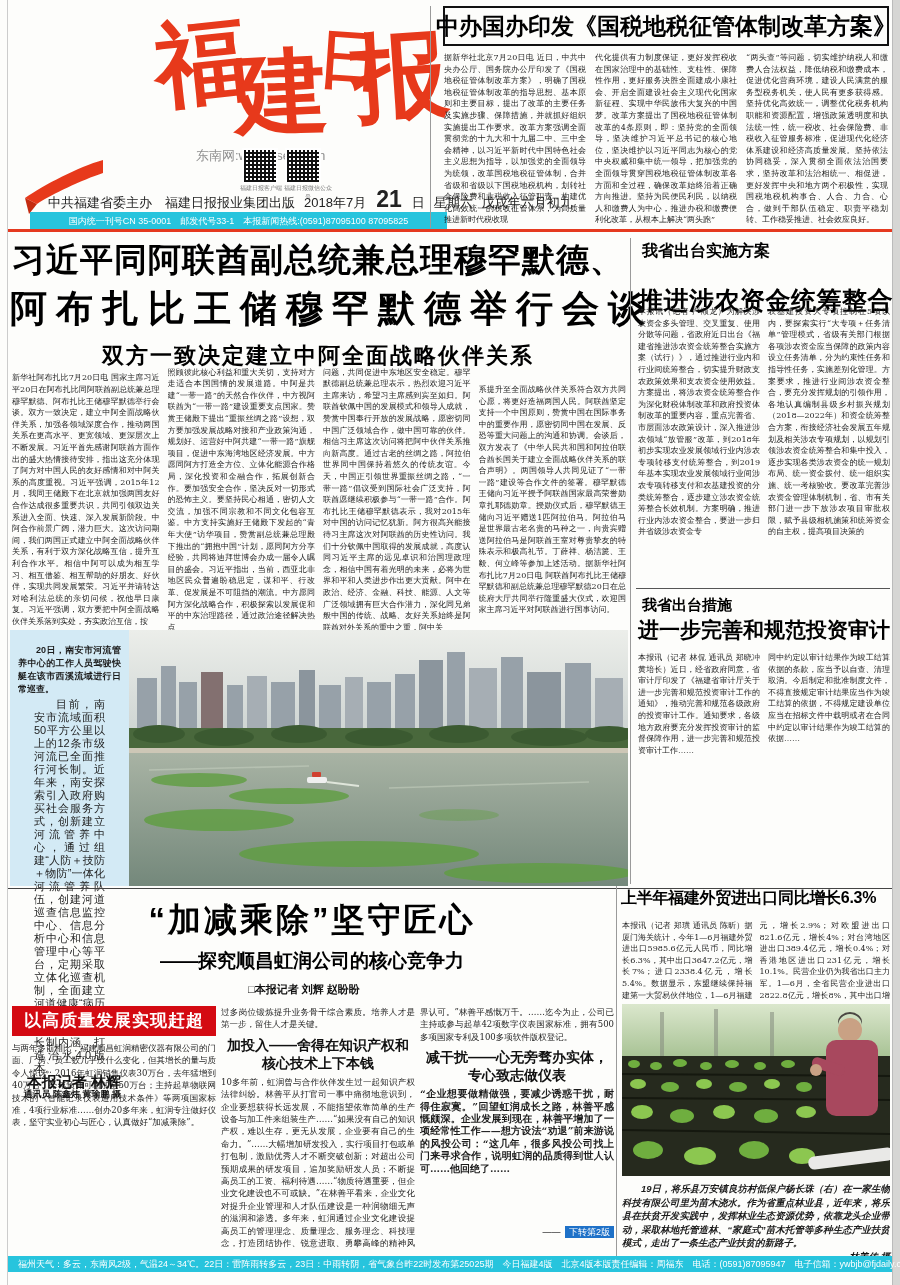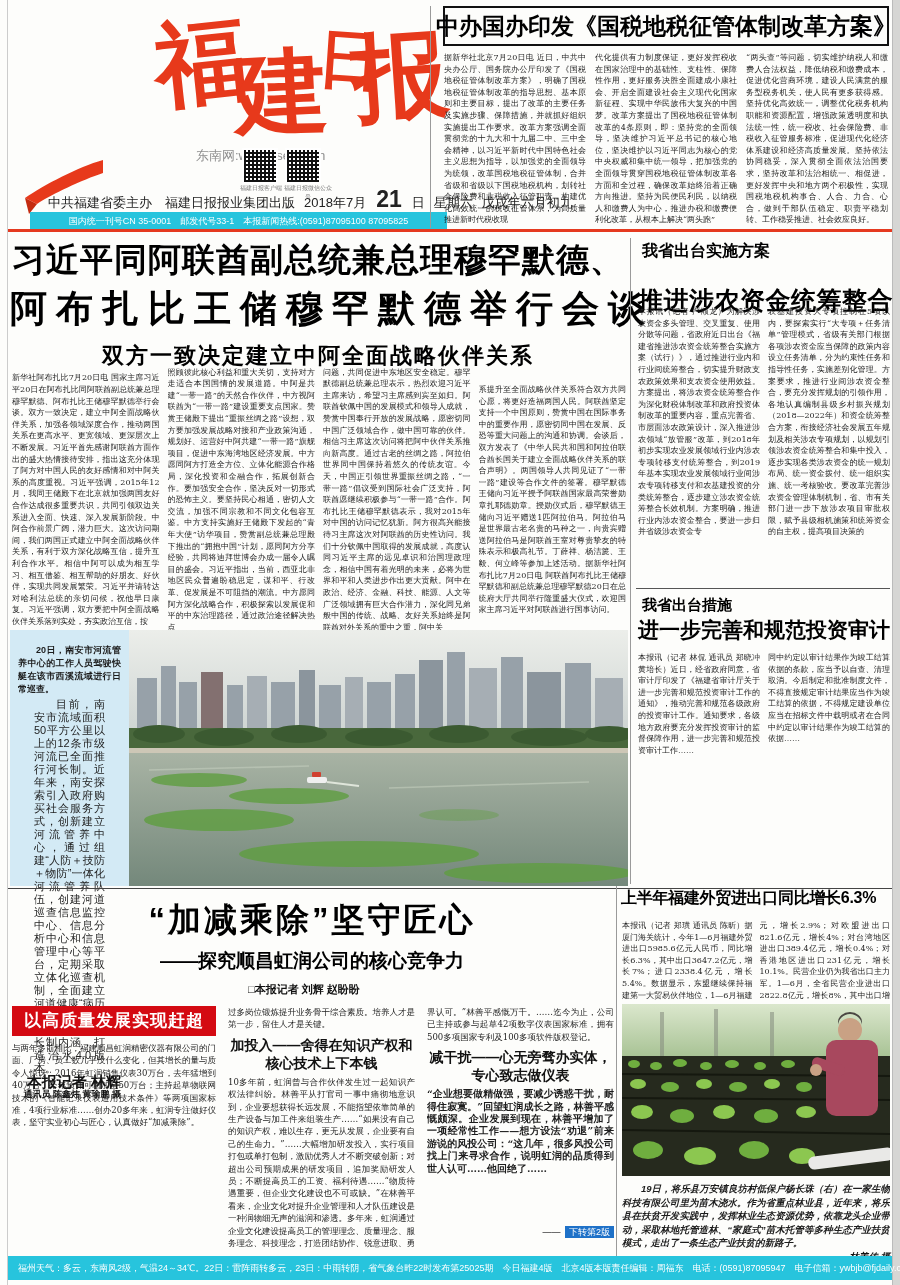--- a/index.html
+++ b/index.html
@@ -183,21 +183,21 @@
     </g>
   </svg>
 
   <div class="abs h-rule" style="left:8px;top:888px;width:884px;background:#444;"></div>
 
   <div>
     <div class="abs headline" style="left:10px;top:898px;width:604px;text-align:center;font-size:33px;letter-spacing:3px;">“加减乘除”坚守匠心</div>
     <div class="abs headline" style="left:10px;top:948px;width:604px;text-align:center;font-size:19px;">——探究顺昌虹润公司的核心竞争力</div>
     <div class="abs" style="left:2px;top:982px;width:604px;text-align:center;font-size:11px;font-weight:bold;">□本报记者 刘辉 赵盼盼</div>
 
-    <div class="abs" style="left:12px;top:1006px;width:602px;height:244px;display:flex;gap:12px;">
+    <div class="abs" style="left:12px;top:1006px;width:602px;height:244px;display:flex;gap:5px;">
       <div style="width:204px;flex:none;">
         <div class="banner-red" style="height:30px;line-height:30px;font-size:17px;letter-spacing:1px;margin-bottom:6px;">以高质量发展实现赶超</div>
         <div class="bodytxt" style="font-size:8.5px;line-height:12.4px;height:200px;">与两年多前相比，福建顺昌虹润精密仪器有限公司的门面、厂房、员工数几乎没什么变化，但其增长的量与质令人惊讶：2016年虹润销售仪表30万台，去年猛增到40万台，今年预计可增加至50万台；主持起草物联网技术的《智能记录仪表通用技术条件》等两项国家标准，4项行业标准……创办20多年来，虹润专注做好仪表，坚守实业初心与匠心，认真做好“加减乘除”。</div>
       </div>
       <div style="flex:1;overflow:hidden;">
         <div class="bodytxt" style="font-size:8.5px;line-height:12.4px;">过多岗位锻炼提升业务骨干综合素质。培养人才是第一步，留住人才是关键。</div>
         <div class="subhead">加投入——舍得在知识产权和核心技术上下本钱</div>
         <div class="bodytxt" style="font-size:8.5px;line-height:12.4px;height:178px;">10多年前，虹润曾与合作伙伴发生过一起知识产权法律纠纷。林善平从打官司一事中痛彻地意识到，企业要想获得长远发展，不能指望依靠简单的生产设备与加工件来组装生产……“如果没有自己的知识产权，难以生存，更无从发展，企业要有自己的生命力。”……大幅增加研发投入，实行项目打包或单打包制，激励优秀人才不断突破创新；对超出公司预期成果的研发项目，追加奖励研发人员；不断提高员工的工资、福利待遇……“物质待遇重要，但企业文化建设也不可或缺。”在林善平看来，企业文化对提升企业管理和人才队伍建设是一种润物细无声的滋润和渗透。多年来，虹润通过企业文化建设提高员工的管理理念、质量理念、服务理念、科技理念，打造团结协作、锐意进取、勇攀高峰的精神风貌。</div>
       </div>
       <div style="flex:1;overflow:hidden;">
@@ -273,19 +273,19 @@
       </g>
       <rect x="186" y="148" width="86" height="13" rx="6" fill="#e9e9e7" transform="rotate(-7 229 154)"></rect>
     </svg>
 
     <div class="abs" style="left:622px;top:1182px;width:268px;font-style:italic;">
       <div class="bodytxt" style="font-size:9.5px;line-height:13.5px;text-indent:2em;font-weight:bold;font-family:'Liberation Sans',sans-serif;">19日，将乐县万安镇良坊村低保户杨长珠（右）在一家生物科技有限公司里为苗木浇水。作为省重点林业县，近年来，将乐县在扶贫开发实践中，发挥林业生态资源优势，依靠龙头企业带动，采取林地托管造林、“家庭式”苗木托管等多种生态产业扶贫模式，走出了一条生态产业扶贫的新路子。</div>
       <div class="credit-r" style="font-size:9.5px;font-weight:bold;margin-top:1px;">林善传 摄</div>
     </div>
   </div>
 
-  <div class="abs cyanbar" style="left:8px;top:1256px;width:884px;height:24px;display:flex;justify-content:space-between;align-items:center;padding:0 10px;box-sizing:border-box;font-size:9px;white-space:nowrap;">
+  <div class="abs cyanbar" style="left:8px;top:1256px;width:884px;height:16px;display:flex;justify-content:space-between;align-items:center;padding:0 10px;box-sizing:border-box;font-size:9px;white-space:nowrap;">
     <span>福州天气：多云，东南风2级，气温24～34℃。22日：雷阵雨转多云，23日：中雨转阴，省气象台昨22时发布</span>
     <span>第25025期　今日福建4版　北京4版</span>
     <span>本版责任编辑：周福东　电话：(0591)87095947　电子信箱：ywbjb@fjdaily.com</span>
   </div>
 
 </div>
 
 </body></html>

